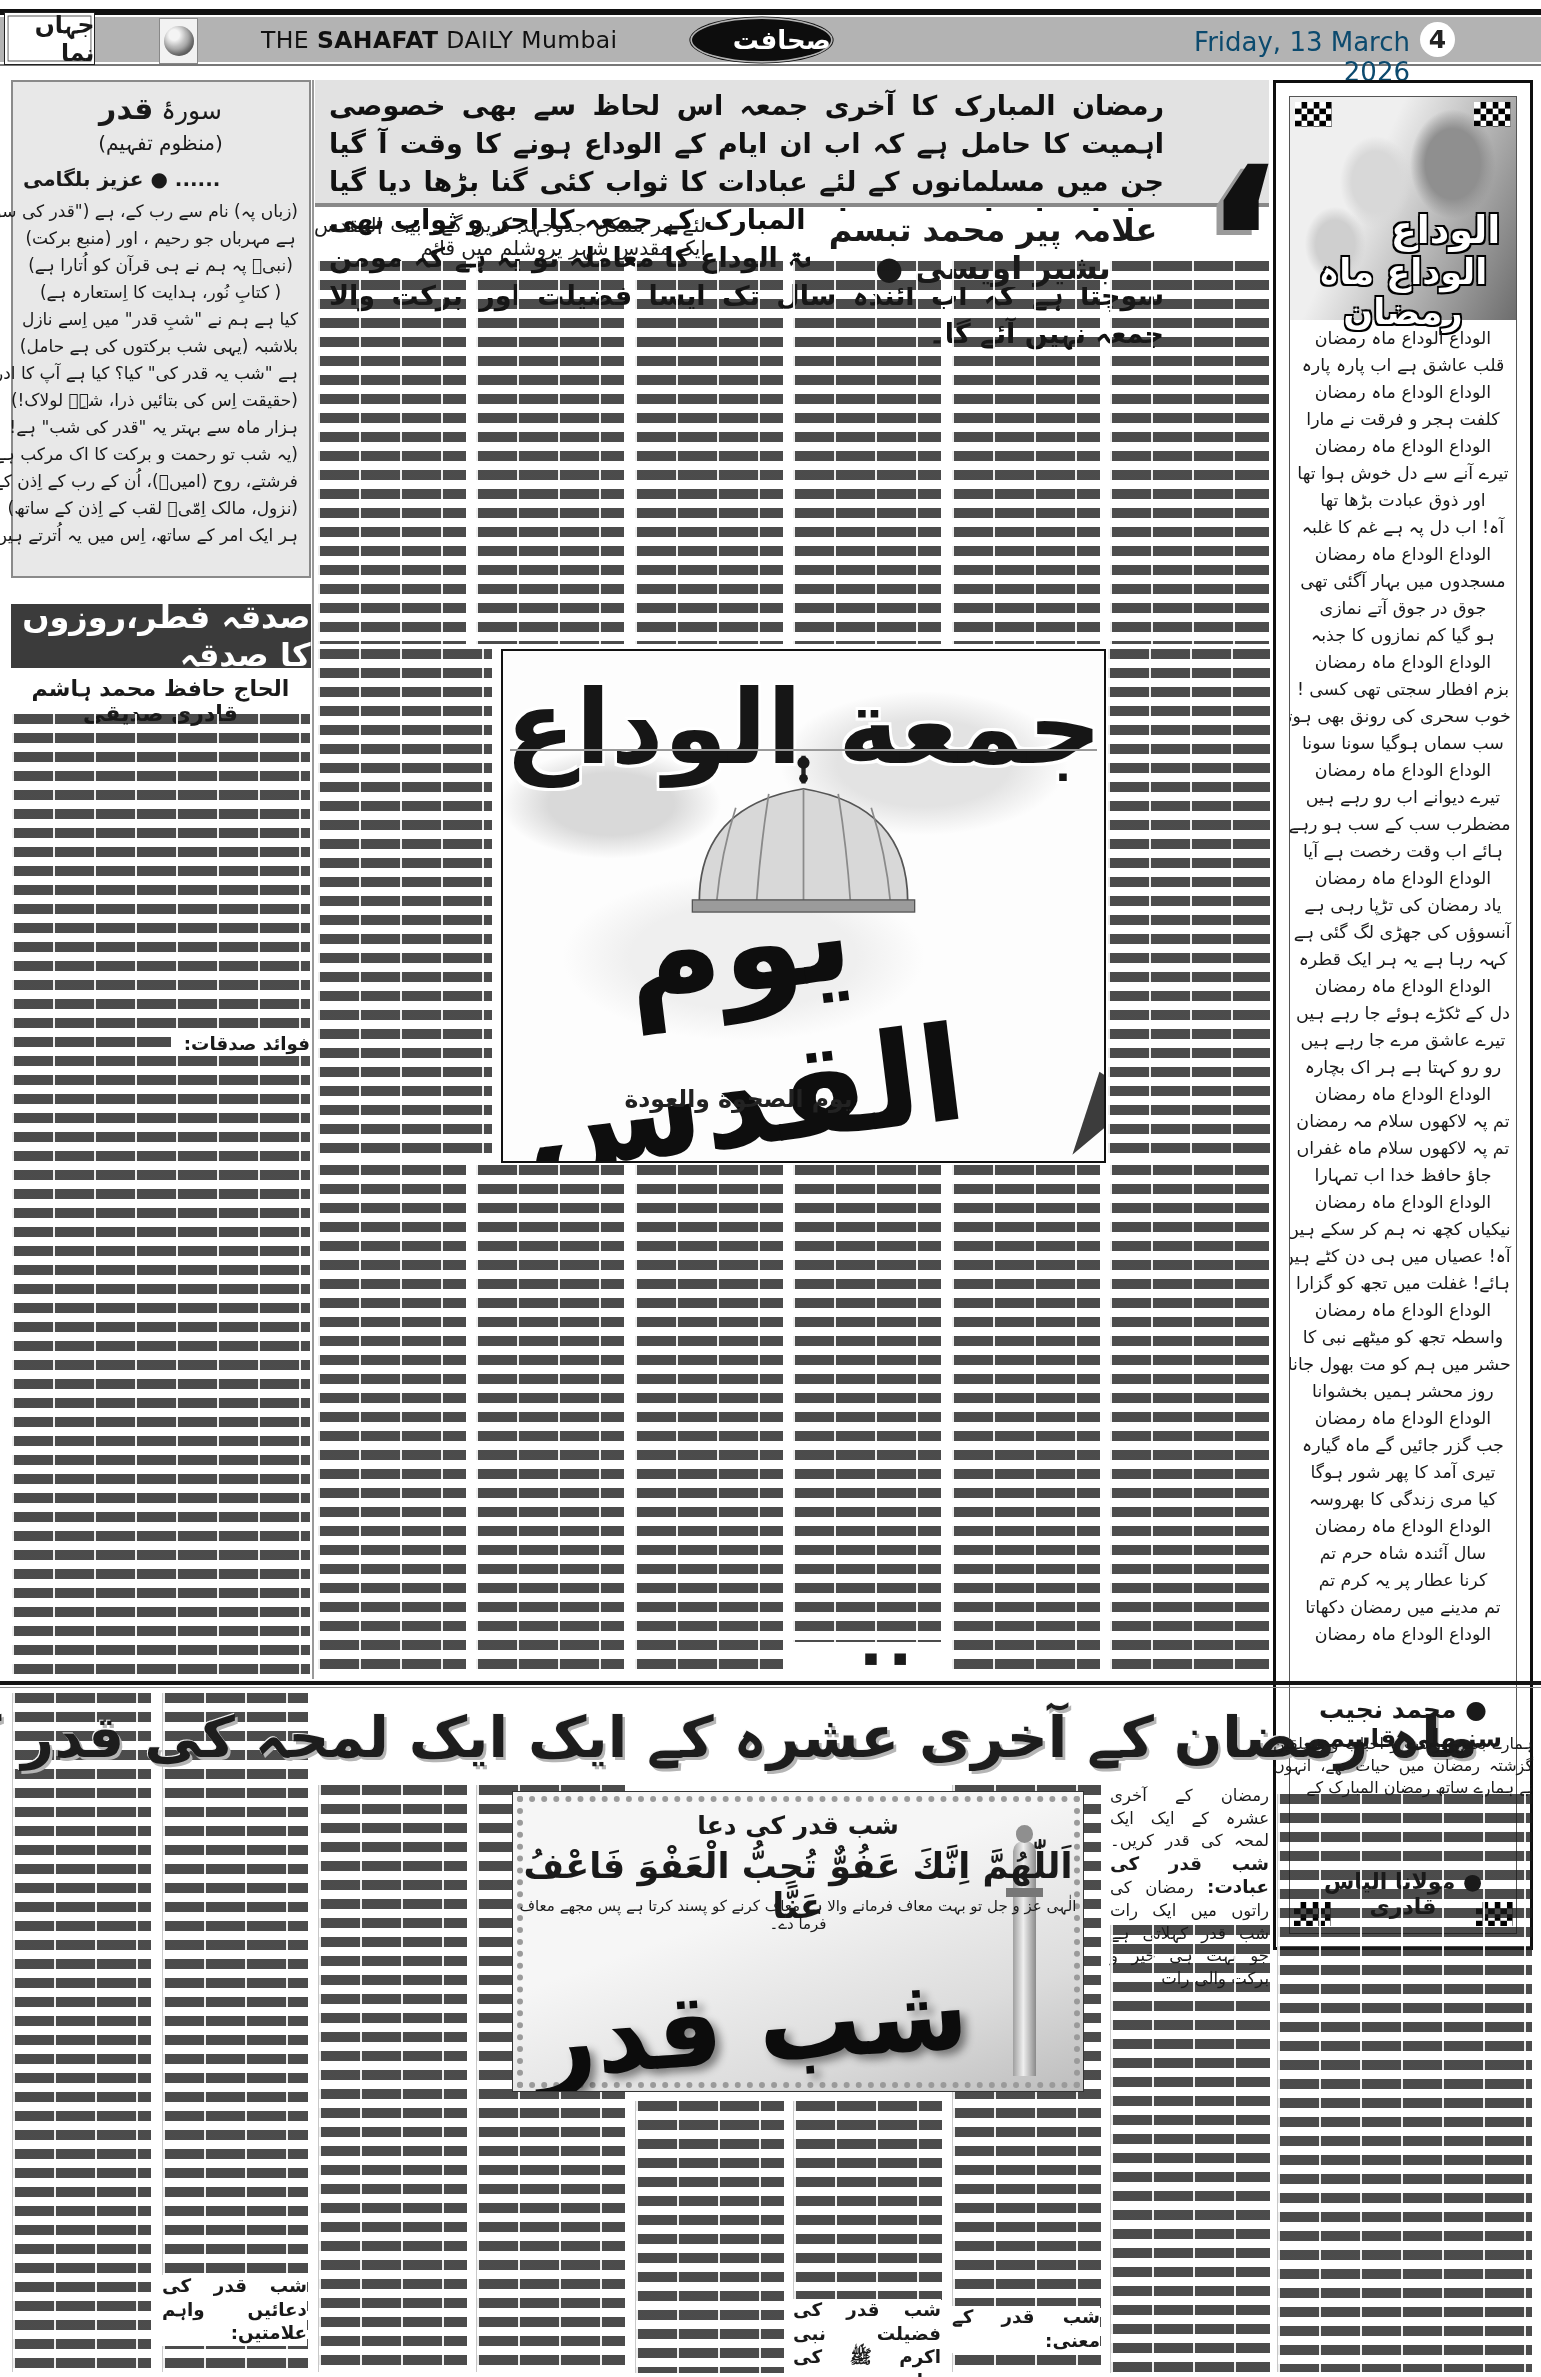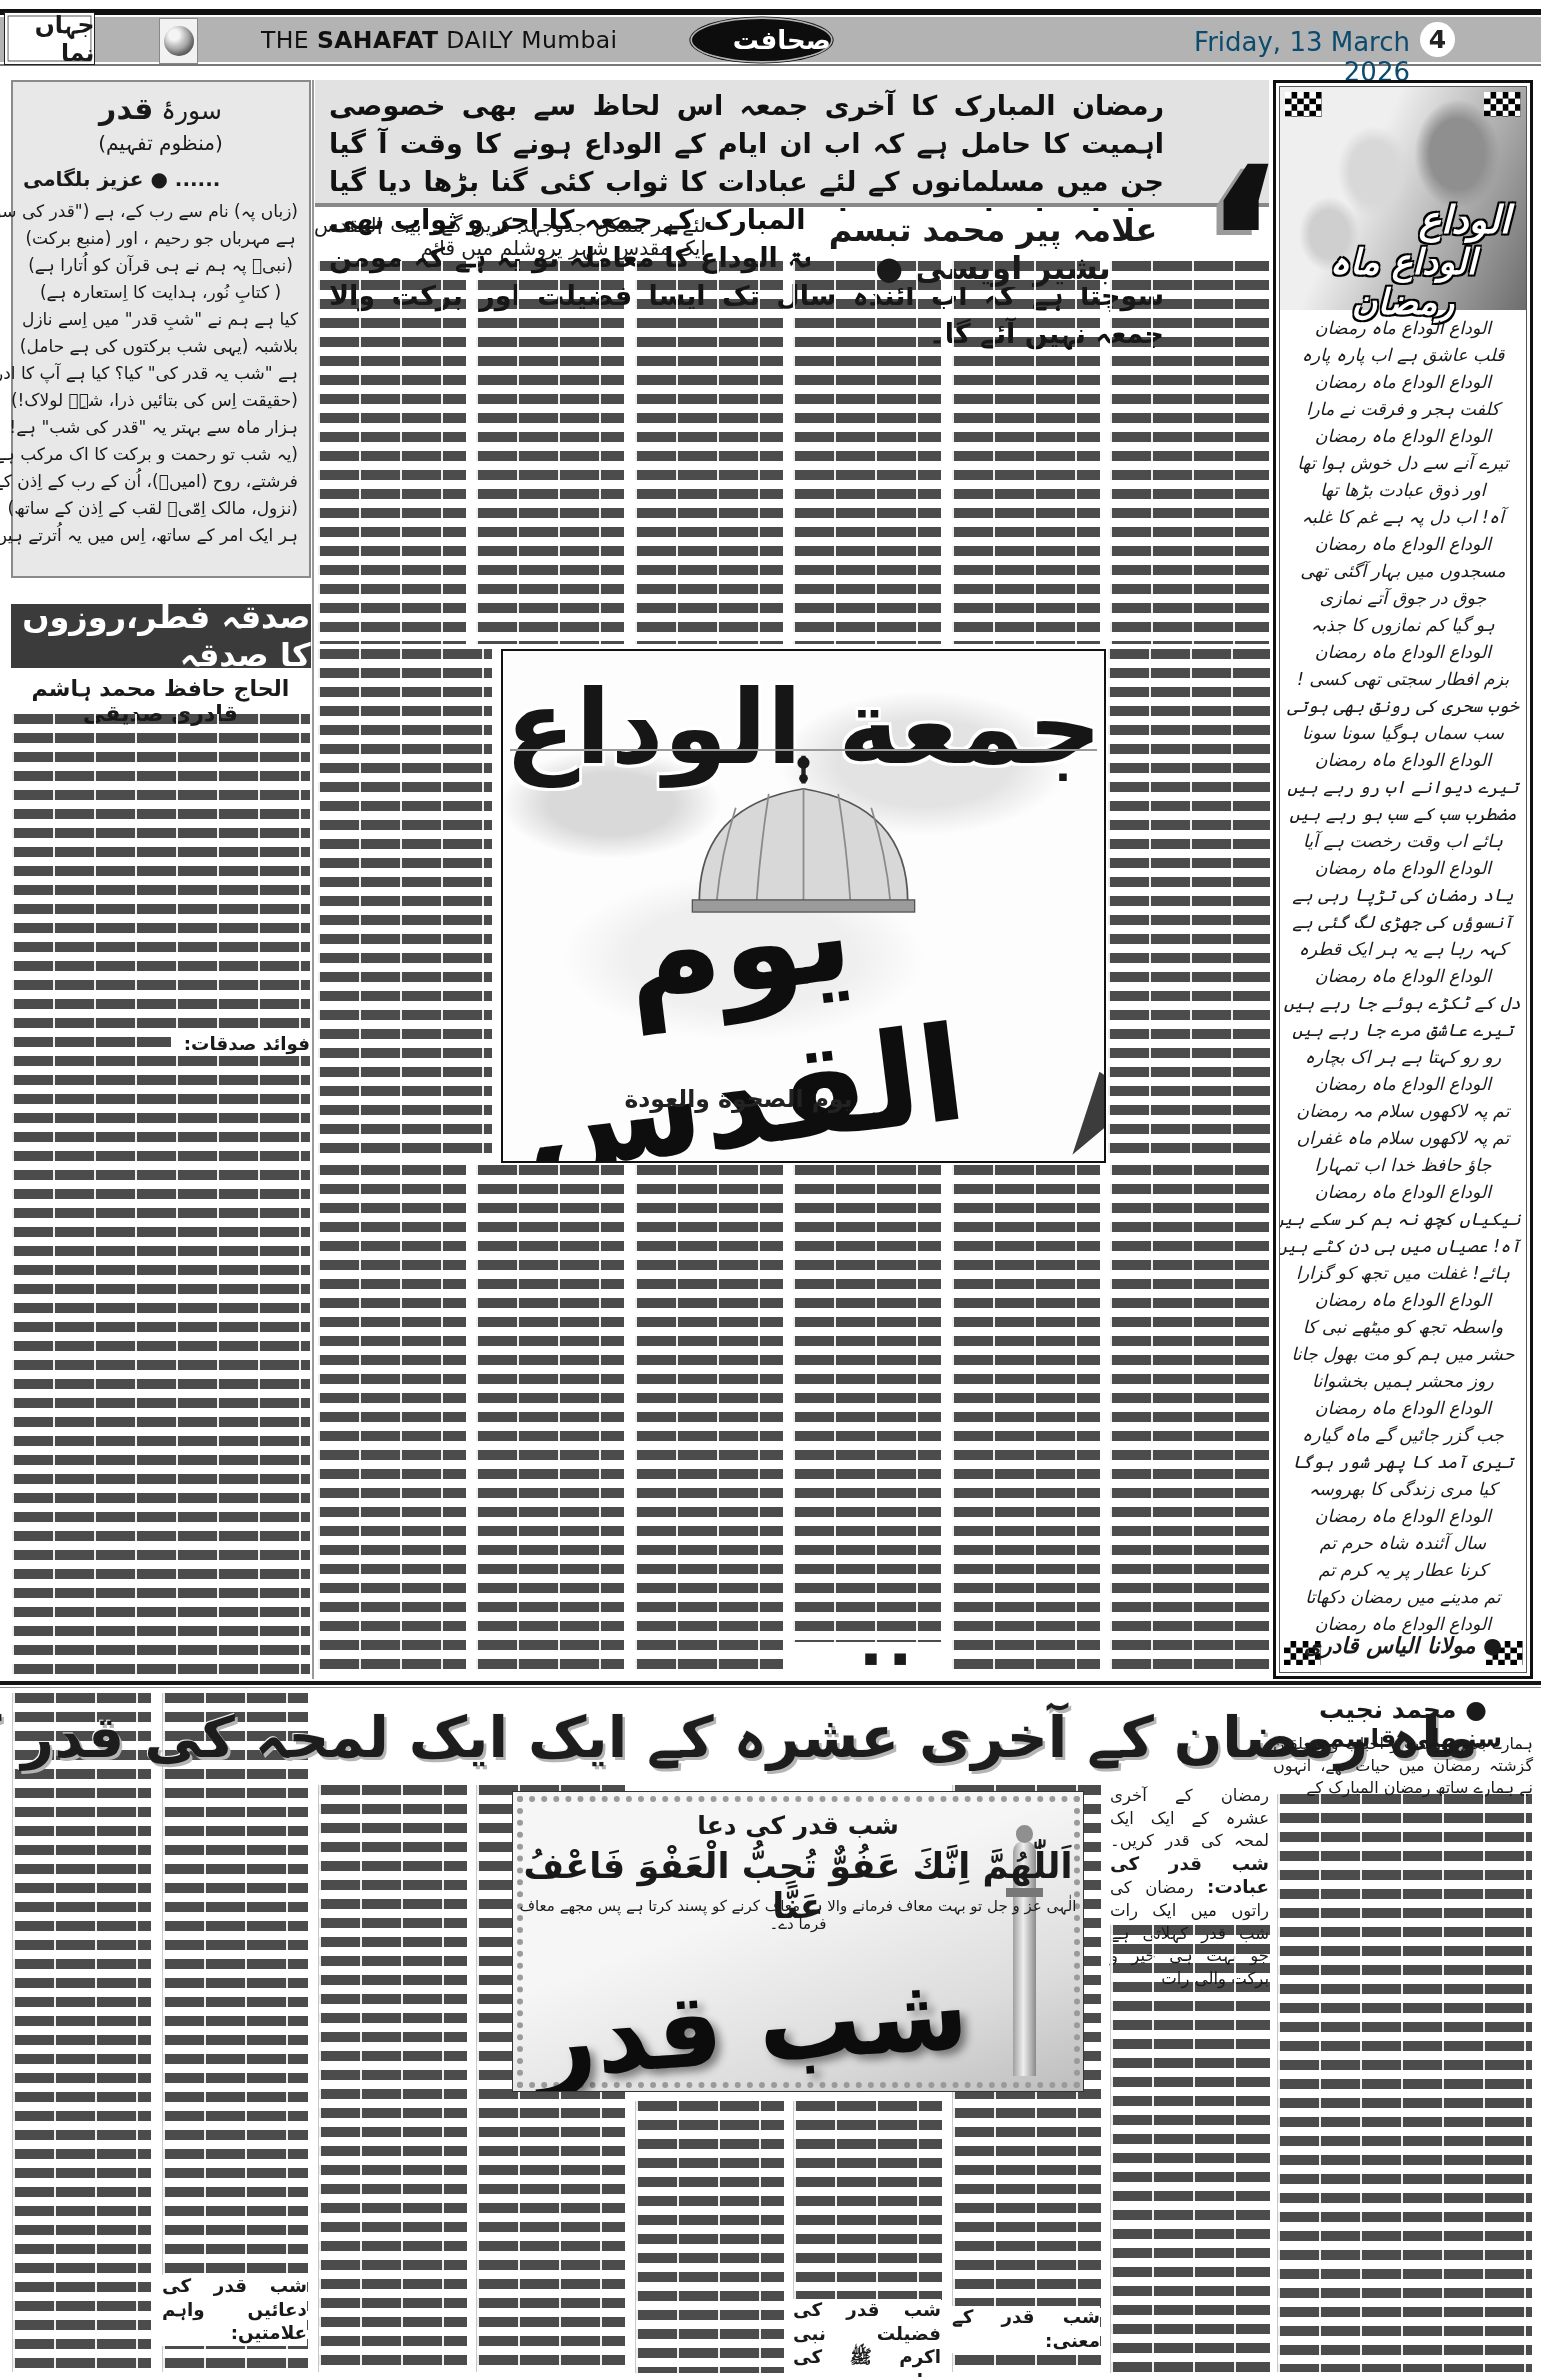--- a/index.html
+++ b/index.html
@@ -69,22 +69,22 @@
           font-weight:900;color:#0e0e0e;transform:rotate(-7deg);}
   .g-sub{position:absolute;left:105px;top:434px;width:261px;text-align:center;font-size:23.5px;
          font-weight:bold;color:#222;}
   .pen{position:absolute;right:15.7px;bottom:-26px;width:61px;height:287px;transform:rotate(34deg);
        transform-origin:bottom right;}
   .pen .shaft{position:absolute;left:12.2px;top:0;width:37px;height:192px;
        background:linear-gradient(to right,#6e6e6e,#e8e8e8 45%,#7d7d7d);border-radius:7px 7px 0 0;}
   .pen .nib{position:absolute;left:6.1px;top:185px;width:0;height:0;
        border-left:24.4px solid transparent;border-right:24.4px solid transparent;border-top:84px solid #3c3c3c;}
   
-  .poem-outer{left:1273px;top:80px;width:260px;height:1599px;border:3.5px solid #0f0f0f;background:#fff;
-              box-sizing:border-box;padding:3px;font-style:italic;}
+  .poem-outer{left:1273px;top:80px;width:260px;height:1870px;border:3.5px solid #0f0f0f;background:#fff;
+              box-sizing:border-box;padding:13px;}
   .poem-inner{width:100%;height:100%;border:0.9px solid #555;box-sizing:border-box;position:relative;overflow:hidden;}
   .photo{position:absolute;left:0;top:0;width:100%;height:223px;
      background:
        radial-gradient(61px 78px at 72% 30%, #8f8f8f 0 45%, transparent 70%),
        radial-gradient(48px 61px at 38% 38%, #d8d8d8 0 50%, transparent 75%),
        radial-gradient(39px 48px at 20% 66%, #cfcfcf 0 50%, transparent 78%),
        linear-gradient(115deg,#efefef 0 35%, #bdbdbd 60%, #6d6d6d 100%);}
   .photo-title{position:absolute;left:0;top:111px;width:100%;text-align:center;color:#fff;
      font-weight:900;text-shadow:0 0 2.6px #000,1.7px 1.7px 0 #000,-1.7px -1.7px 0 #000,1.7px -1.7px 0 #000,-1.7px 1.7px 0 #000;}
   .photo-title .l1{font-size:38px;text-align:right;padding-right:15.7px;}

